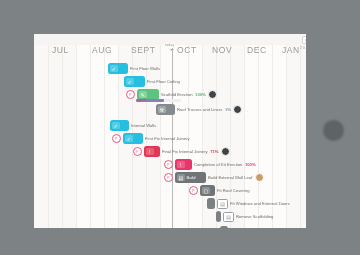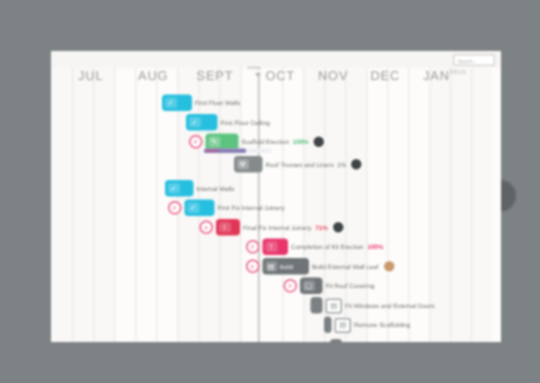--- a/index.html
+++ b/index.html
@@ -14,21 +14,21 @@
     position:absolute;left:4px;top:4px;width:352px;height:247px;
     background:#7d8385;border-radius:14px;
   }
   #home-button{
     position:absolute;right:12px;top:116px;width:21px;height:21px;
     border-radius:50%;background:#5e6365;
     filter:blur(1.2px);
   }
   
   #screen{
-    position:absolute;left:30px;top:30px;width:300px;height:194px;
+    position:absolute;left:30px;top:30px;width:272px;height:194px;
     background:#ffffff;overflow:hidden;
     filter:blur(0.75px);
   }
   #topbar{
     position:absolute;left:0;top:0;width:300px;height:11px;
     background:#f7f5f3;border-bottom:1px solid #ecebe8;
   }
   #search-box{
     position:absolute;right:4px;top:1.5px;width:28px;height:8px;
     background:#fff;border:1px solid #d8d6d2;border-radius:1px;

